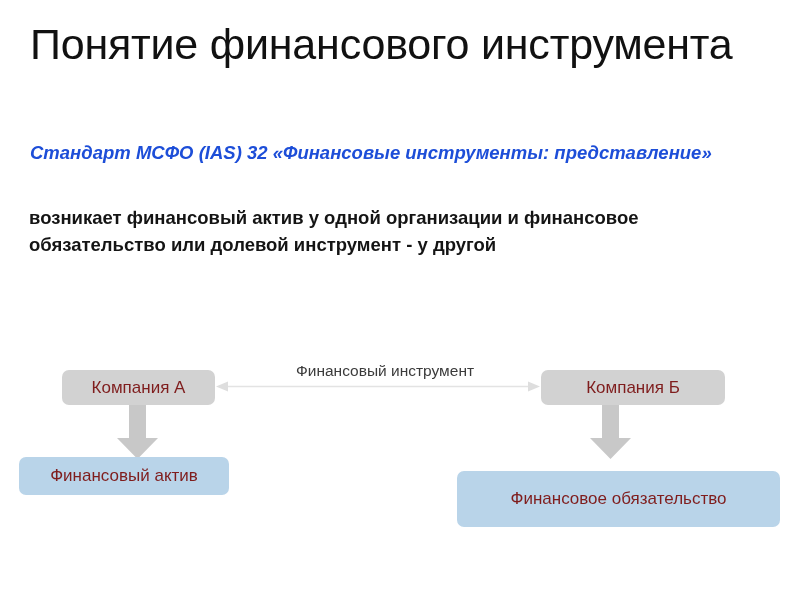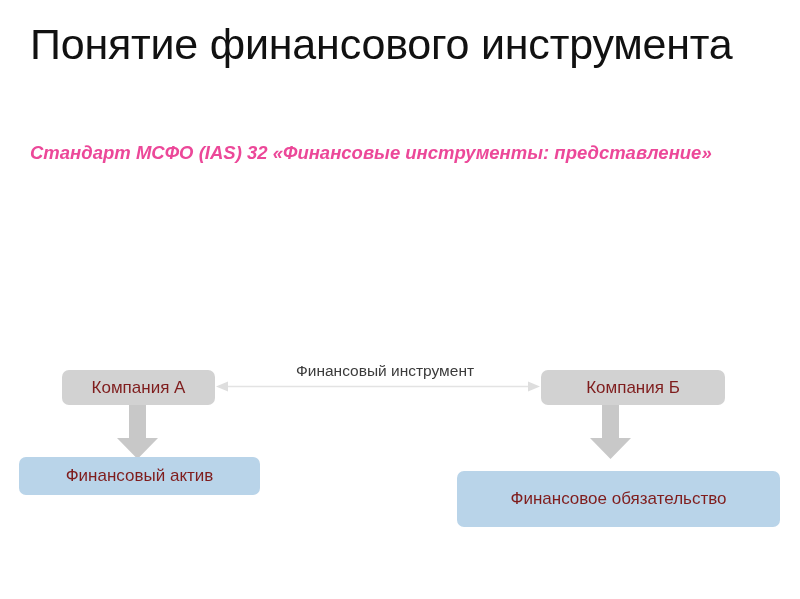--- a/index.html
+++ b/index.html
@@ -40,21 +40,21 @@
   
   .standard-line {
     position: absolute;
     left: 30px;
     top: 140px;
     width: 740px;
     font-size: 18.5px;
     line-height: 26px;
     font-style: italic;
     font-weight: bold;
-    color: #ec4899;
+    color: #1d4ed8;
     white-space: nowrap;
   }
 
   
   .definition {
     position: absolute;
     left: 29px;
     top: 205px;
     width: 744px;
     font-size: 18.5px;
@@ -96,21 +96,21 @@
 
   .node-gray {
     background: #d2d2d2;
   }
   .node-blue {
     background: #b9d4e9;
   }
 
   #node-company-a { left: 62px;  top: 370px; width: 153px; height: 35px; }
   #node-company-b { left: 541px; top: 370px; width: 184px; height: 35px; }
-  #node-asset     { left: 19px;  top: 457px; width: 241px; height: 38px; }
+  #node-asset     { left: 19px;  top: 457px; width: 210px; height: 38px; }
   #node-liability { left: 457px; top: 471px; width: 323px; height: 56px; }
 
   
   .connector-label {
     position: absolute;
     left: 240px;
     top: 362px;
     width: 290px;
     text-align: center;
     font-size: 15.5px;
@@ -131,20 +131,22 @@
 </head>
 <body>
 
 <div class="slide">
 
   <div class="slide-title">Понятие финансового инструмента</div>
 
   <div class="standard-line">Стандарт МСФО  (IAS) 32 «Финансовые инструменты: представление»</div>
 
   <div class="definition">
+    <div>возникает финансовый актив у одной организации и финансовое</div>
+    <div class="lastline">обязательство или долевой инструмент - у другой</div>
   </div>
 
   <div class="diagram">
 
     <svg class="svg-layer" viewBox="0 0 800 599" xmlns="http://www.w3.org/2000/svg">
 
       <g>
         <line x1="226" y1="386.5" x2="532" y2="386.5" stroke="#e3e3e3" stroke-width="1.6"></line>
         <polygon points="216,386.5 228,381.5 228,391.5" fill="#dedede"></polygon>
         <polygon points="540,386.5 528,381.5 528,391.5" fill="#dedede"></polygon>

